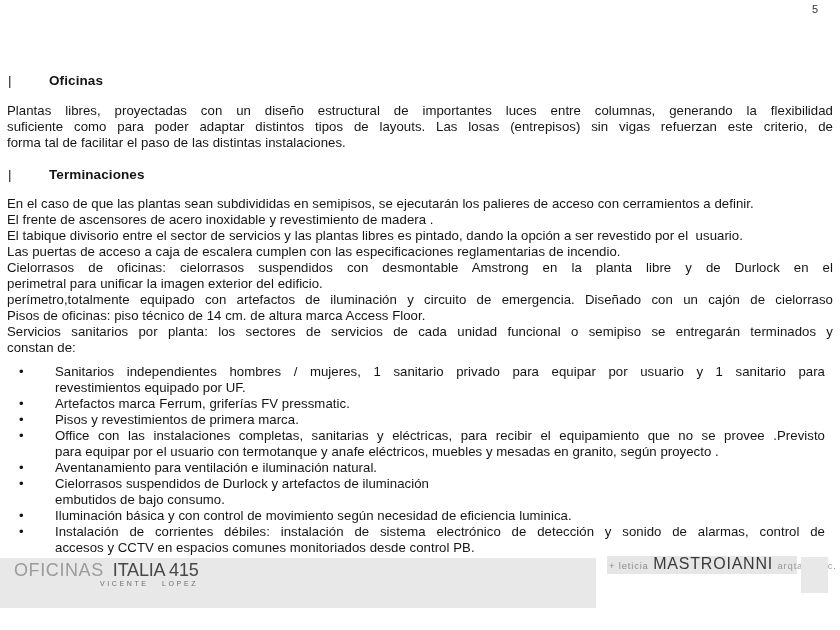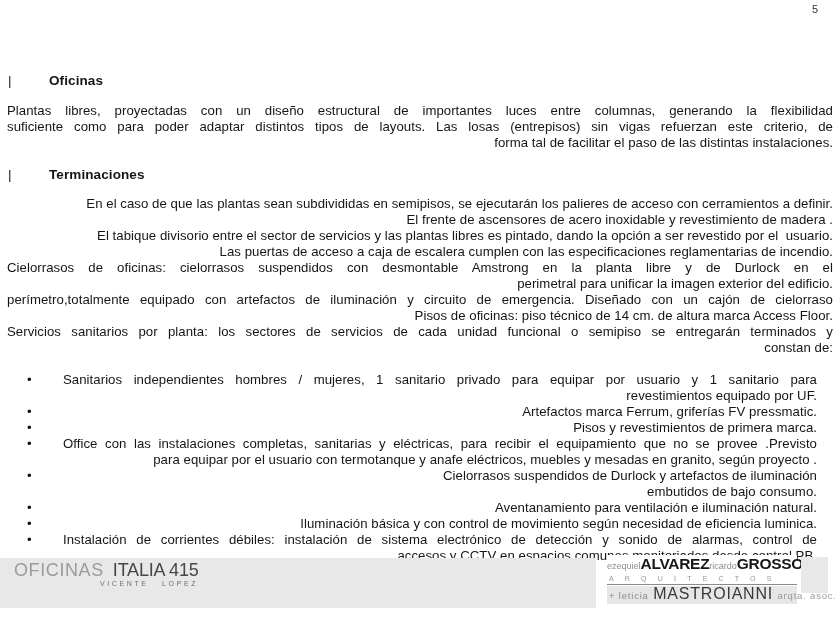--- a/index.html
+++ b/index.html
@@ -24,24 +24,24 @@
     display: flex;
   }
   .heading .marker { width: 41px; font-weight: 400; padding-left: 1px; }
   .heading .htitle { font-weight: bold; letter-spacing: 0.1px; }
 
   .textblock {
     left: 7px; width: 826px;
     font-size: 13.2px; line-height: 16px;
     letter-spacing: 0.05px;
   }
-  .ln { text-align: right; white-space: normal; }
+  .ln { text-align: left; white-space: normal; }
   .ln.j { text-align: justify; text-align-last: justify; text-justify: inter-word; }
 
-  ul.bullets { margin: 16px; padding: 0; list-style: none; }
+  ul.bullets { margin: 8px; padding: 0; list-style: none; }
   ul.bullets li { position: relative; padding-left: 40px; }
   ul.bullets li::before {
     content: "\2022";
     position: absolute; left: 4px; top: 0;
     font-size: 13.2px; line-height: 16px; color: #151515;
   }
 
   
   .footer-bar {
     left: 0; top: 558px; width: 596px; height: 50px;
@@ -127,26 +127,26 @@
 
     <div class="ln">Pisos y revestimientos de primera marca.</div>
       </li>
     <li>
 
     <div class="ln j">Office con las instalaciones completas, sanitarias y eléctricas, para recibir el equipamiento que no se provee .Previsto</div>
         <div class="ln">para equipar por el usuario con termotanque y anafe eléctricos, muebles y mesadas en granito, según proyecto .</div>
       </li>
     <li>
 
-    <div class="ln">Cielorrasos suspendidos de Durlock y artefactos de iluminación</div>
-        <div class="ln">embutidos de bajo consumo.</div>
+    <div class="ln">Aventanamiento para ventilación e iluminación natural.</div>
       </li>
     <li>
 
-    <div class="ln">Aventanamiento para ventilación e iluminación natural.</div>
+    <div class="ln">Cielorrasos suspendidos de Durlock y artefactos de iluminación</div>
+        <div class="ln">embutidos de bajo consumo.</div>
       </li>
     <li>
 
     <div class="ln">Iluminación básica y con control de movimiento según necesidad de eficiencia luminica.</div>
       </li>
     <li>
 
     <div class="ln j">Instalación de corrientes débiles: instalación de sistema electrónico de detección y sonido de alarmas, control de</div>
         <div class="ln">accesos y CCTV en espacios comunes monitoriados desde control PB.</div>
       </li>
@@ -157,26 +157,20 @@
   <div class="brand">
     <div class="brand-line1">
       <span class="brand-prefix">OFICINAS</span>
       <span class="brand-name">ITALIA 415</span>
     </div>
     <div class="brand-sub">VICENTE LOPEZ</div>
   </div>
 </div>
 
 <div class="abs architects">
-  <div class="arch-top">
-    <div class="arch-names">
-      <span class="arch-first">ezequiel</span><span class="arch-last">ALVAREZ</span><span class="arch-first">ricardo</span><span class="arch-last">GROSSO</span>
-    </div>
-    <div class="arch-prof">ARQUITECTOS</div>
-  </div>
   <div class="arch-row2">
     <span class="assoc-prefix">+ leticia</span>
     <span class="assoc-name">MASTROIANNI</span>
     <span class="assoc-suffix">arqta. asoc.</span>
   </div>
 </div>
 
 <div class="abs footer-square"></div>
 
 </body></html>

